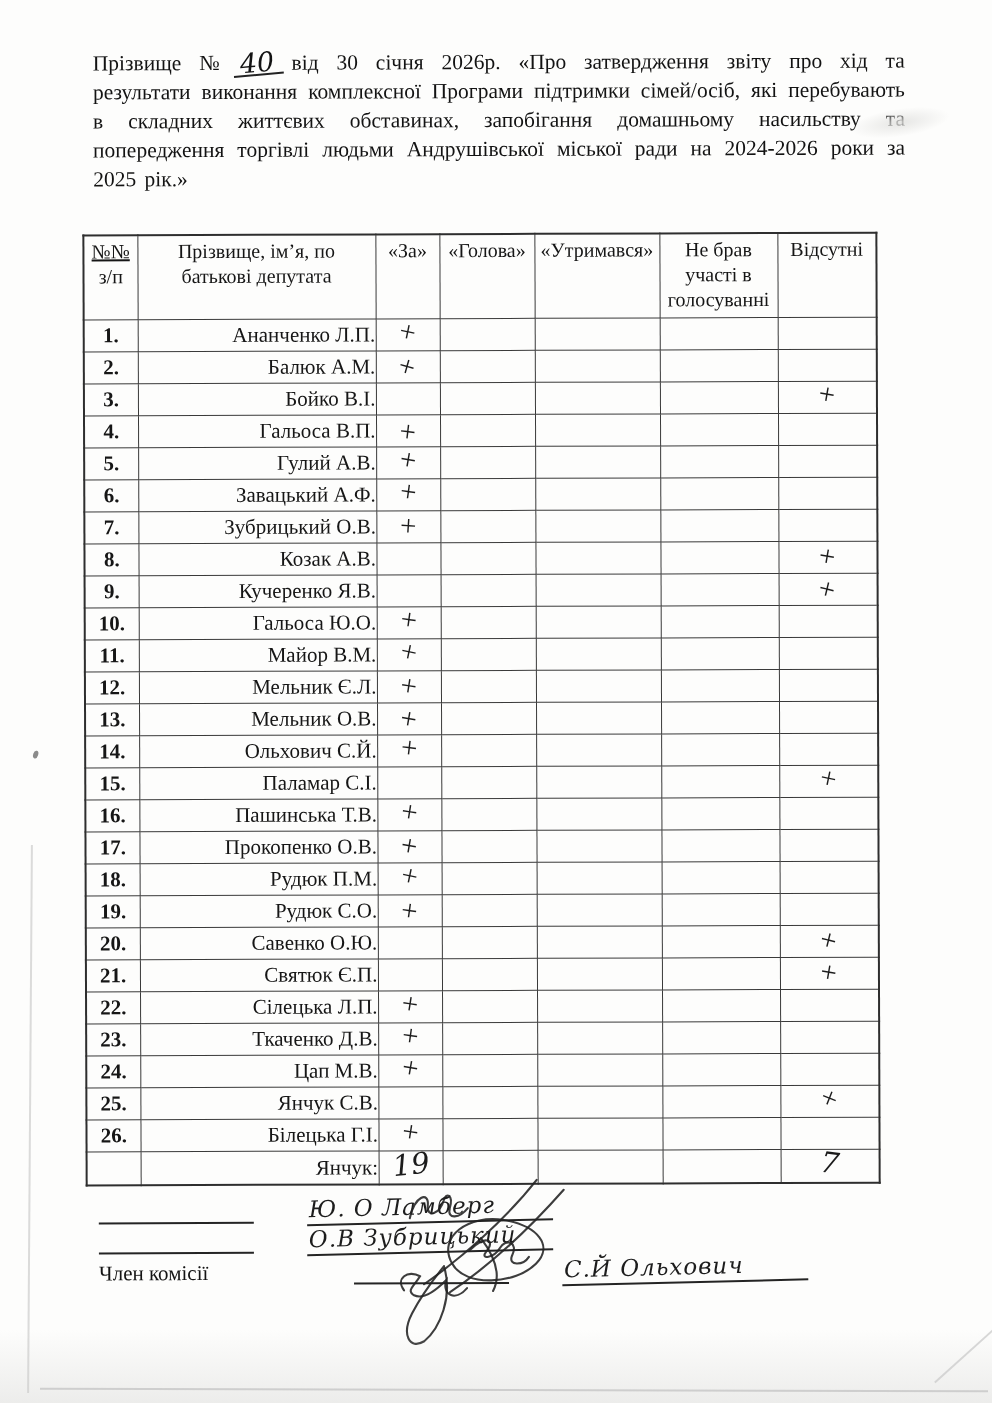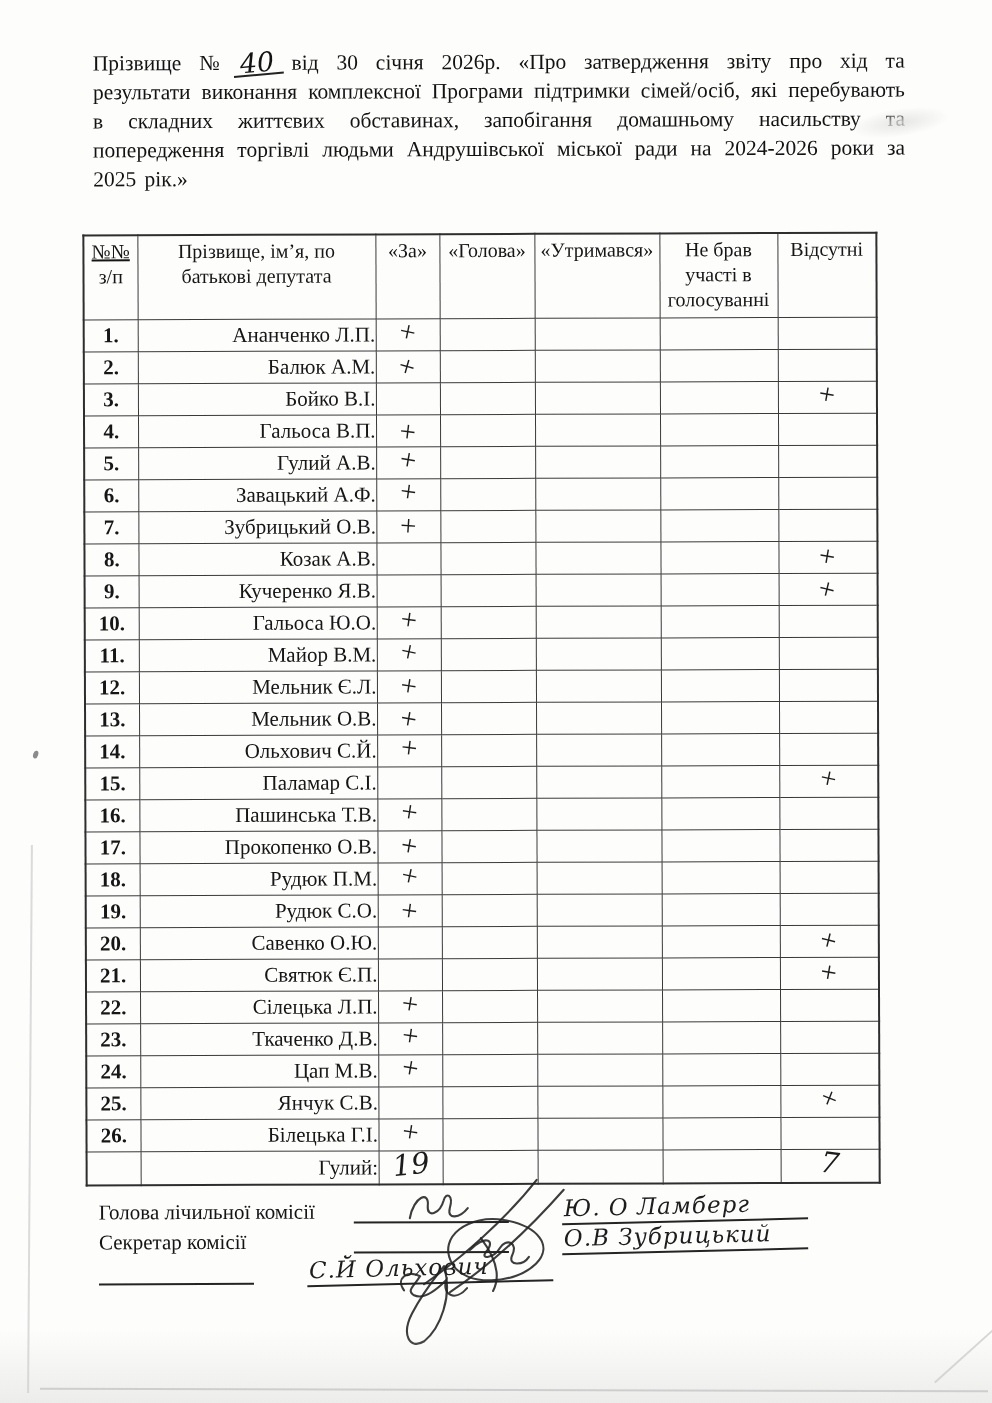--- a/index.html
+++ b/index.html
@@ -347,42 +347,41 @@
             <td class="vote"><span class="mark" style="transform: rotate(9deg) translateY(0px);">+</span></td>
             <td class="vote"></td>
             <td class="vote"></td>
             <td class="vote"></td>
             <td class="vote"></td>
           </tr>
         </tbody>
       <tbody>
         <tr class="totals">
           <td class="num"></td>
-          <td class="name">Гулий:</td>
+          <td class="name">Янчук:</td>
           <td class="vote"><span class="hand t-za">19</span></td>
           <td class="vote"></td>
           <td class="vote"></td>
           <td class="vote"></td>
           <td class="vote"><span class="hand t-abs">7</span></td>
         </tr>
       </tbody>
     </table>
 
     <div class="signatures">
       <div class="sig-row">
-        <div class="sig-role">Голова лічильної комісії</div>
         <div class="sig-line"></div>
         <div class="sig-name">Ю. О Ламберг</div>
       </div>
       <div class="sig-row">
-        <div class="sig-role">Секретар комісії</div>
         <div class="sig-line"></div>
         <div class="sig-name">О.В Зубрицький</div>
       </div>
       <div class="sig-row">
+        <div class="sig-role">Член комісії</div>
         <div class="sig-line"></div>
         <div class="sig-name">С.Й Ольхович</div>
       </div>
     </div>
 
     <svg class="scribbles" viewBox="0 0 260 180" aria-hidden="true">
       <path d="M78,40 C82,18 98,12 96,28 C95,40 108,36 112,22 C114,14 122,16 118,30 C115,42 128,40 136,30"></path>
       <path d="M205,2 C175,40 130,80 92,106"></path>
       <path d="M232,12 C200,48 160,86 118,114"></path>
       <path d="M120,85 C105,58 138,36 172,42 C206,48 222,68 204,86 C184,106 133,110 120,85"></path>

